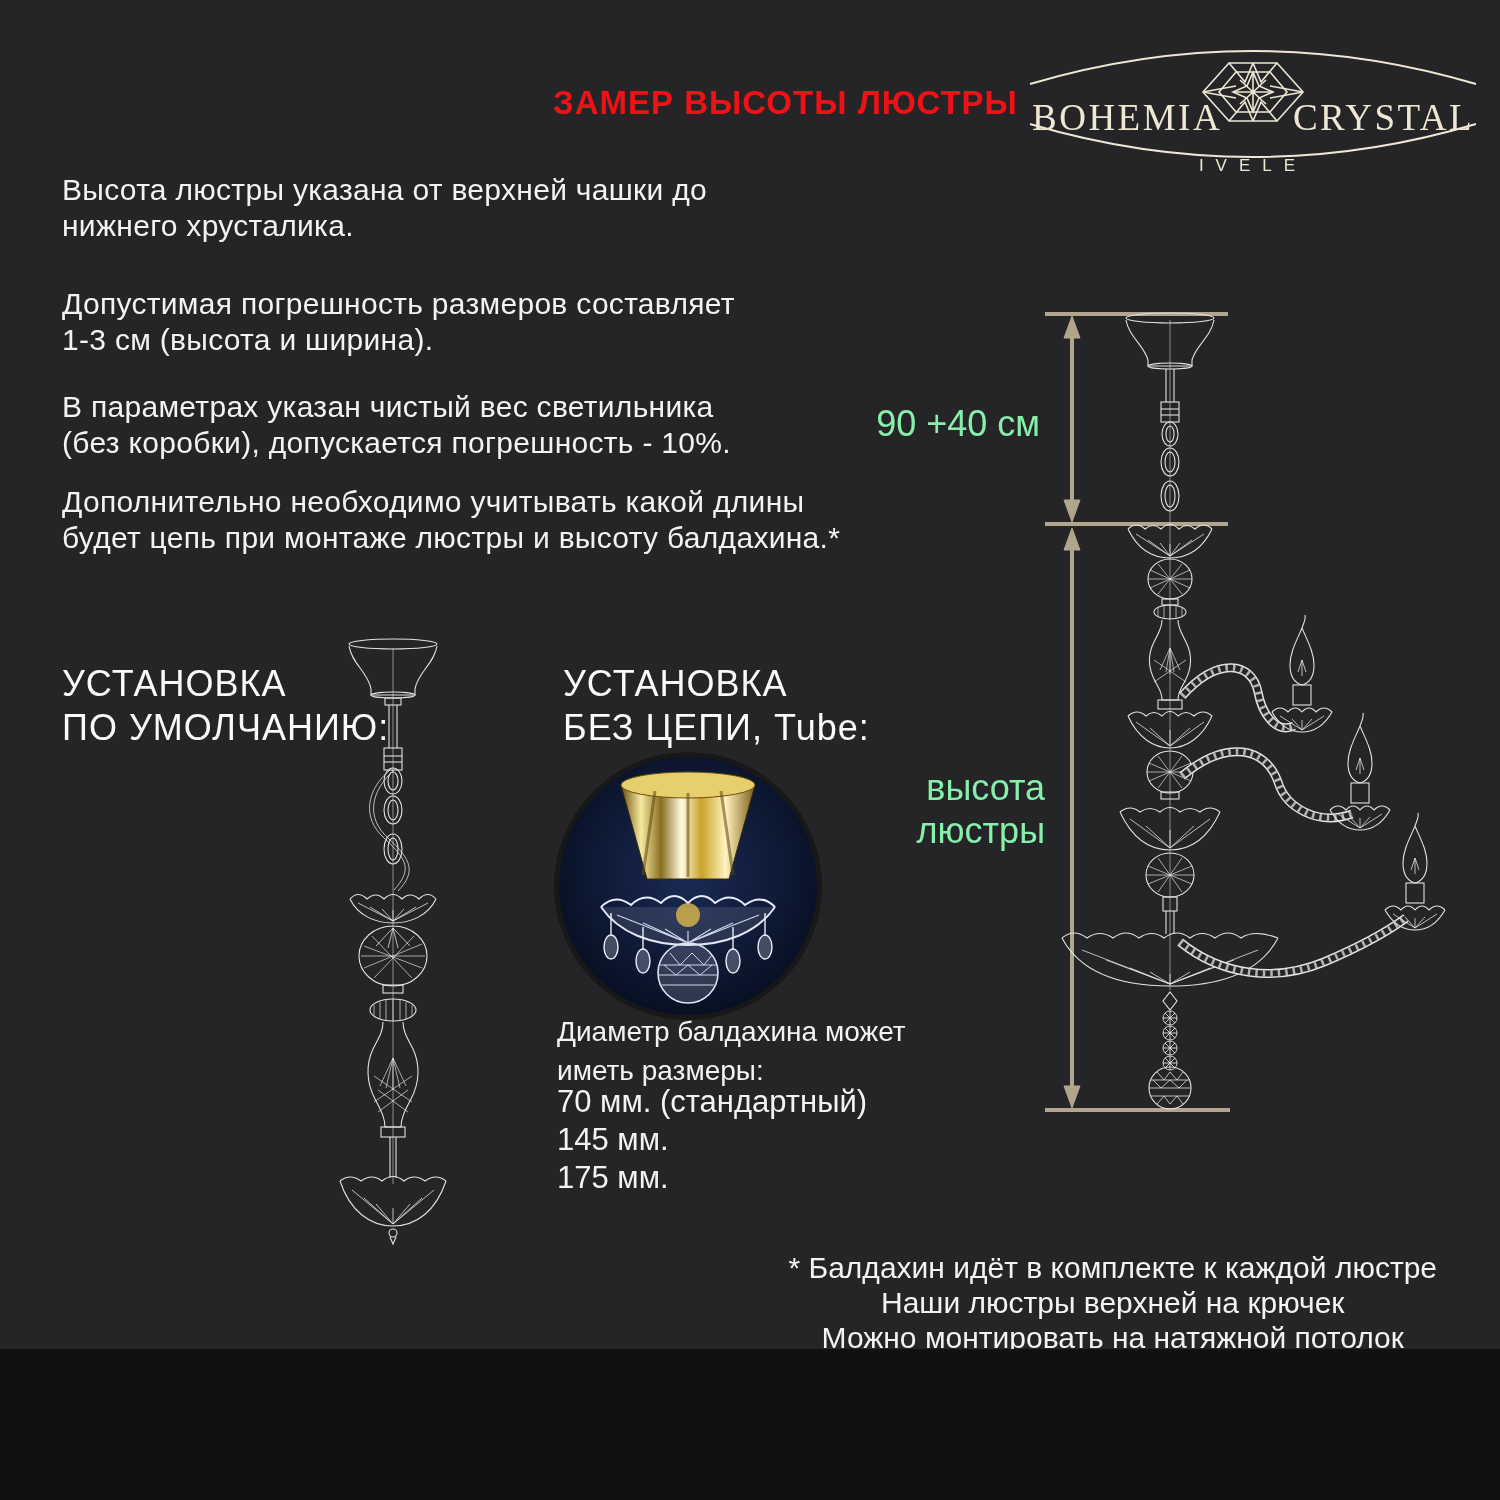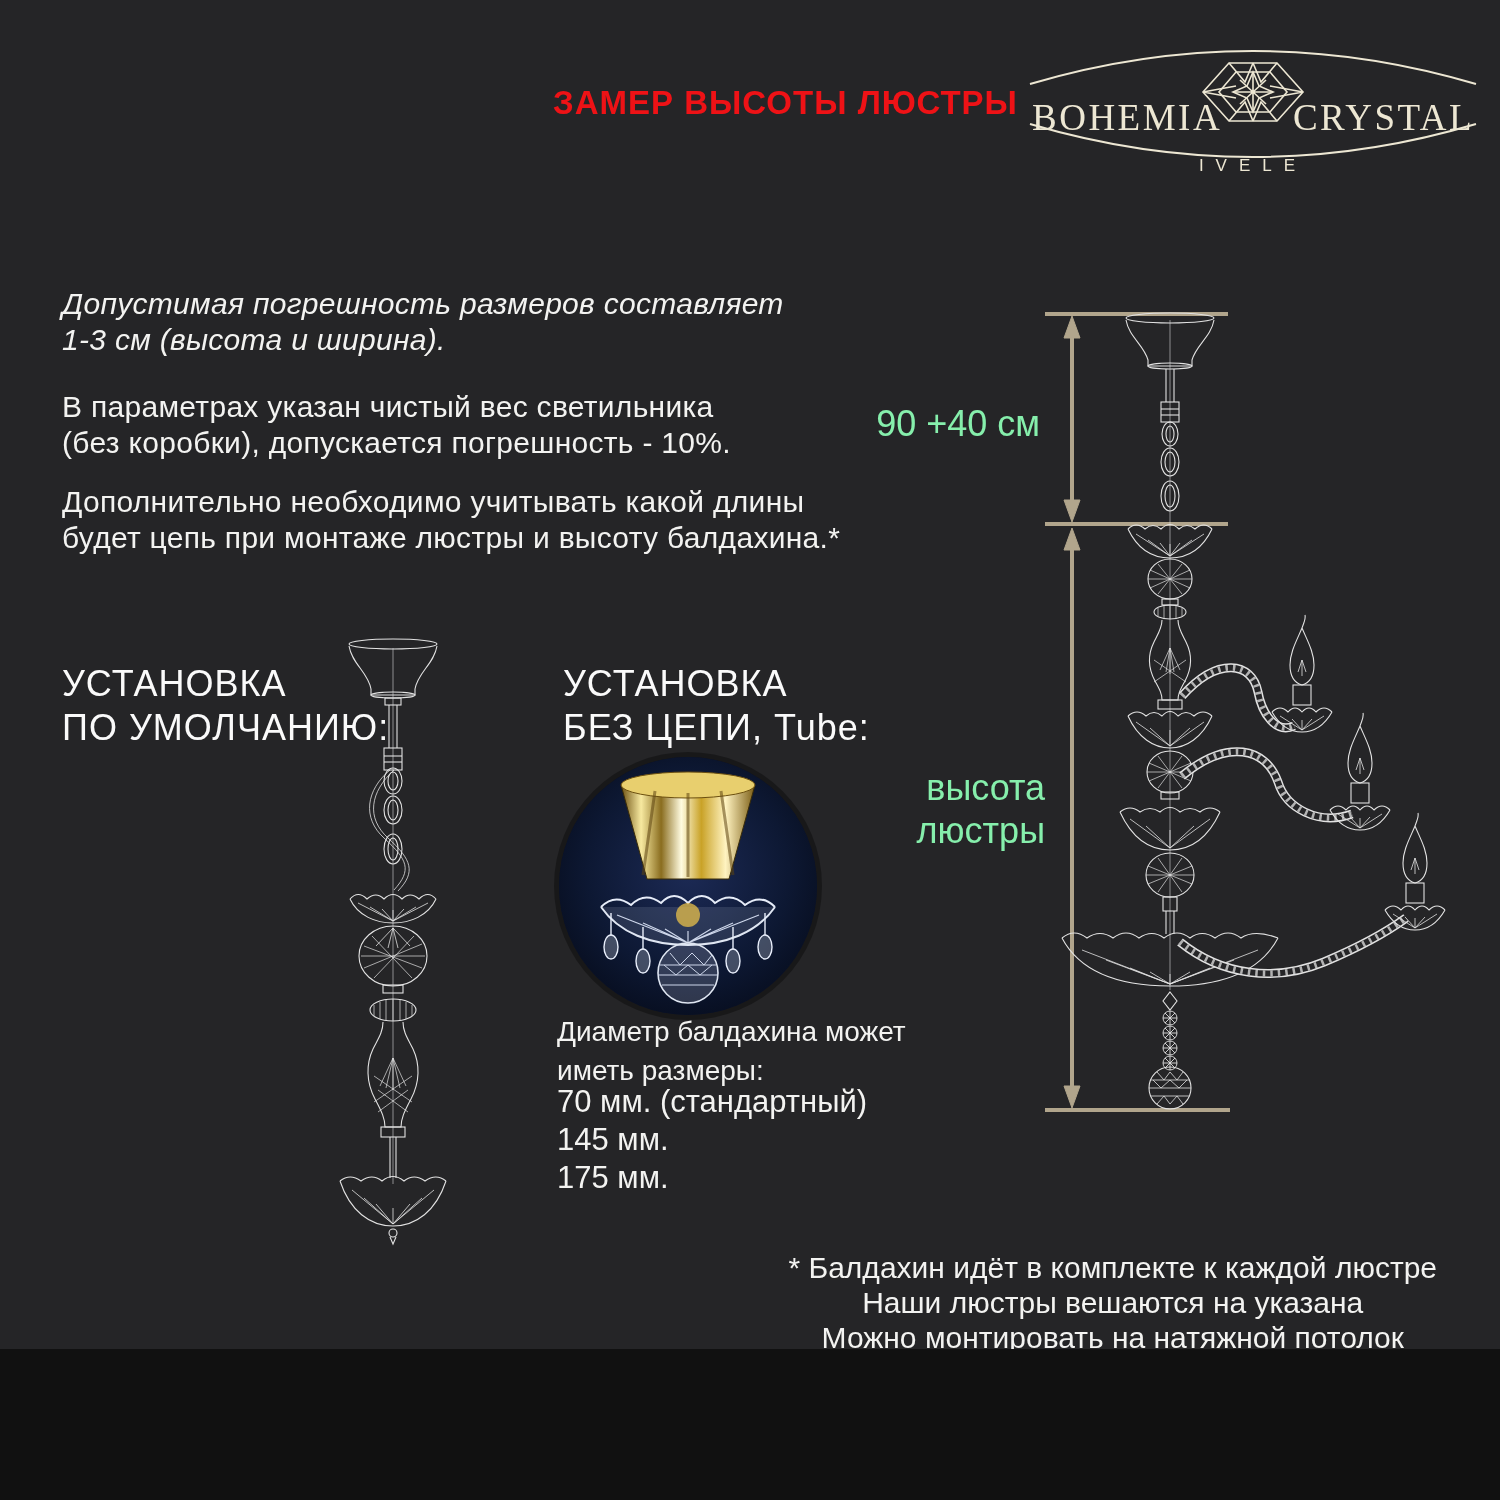--- a/index.html
+++ b/index.html
@@ -21,21 +21,21 @@
   .title{
     position:absolute;left:553px;top:84px;
     font-size:33px;font-weight:bold;letter-spacing:1px;
     color:var(--accent-red);
   }
   .para{
     position:absolute;left:62px;
     font-size:30px;line-height:36px;letter-spacing:.3px;
     color:var(--text);font-weight:400;
   }
-  .p1{top:172px;} .p2{top:286px;font-style:italic;} .p3{top:389px;} .p4{top:484px;}
+  .p1{top:172px;} .p2{top:286px;} .p3{top:389px;} .p4{top:484px;}
   .section-label{
     position:absolute;top:662px;
     font-size:36px;line-height:44px;letter-spacing:1px;
     color:#fafafa;font-weight:400;
   }
   .label-left{left:62px;}
   .label-mid{left:563px;}
   .logo{position:absolute;left:1022px;top:30px;}
   .left-drawing{position:absolute;left:328px;top:628px;}
   .right-drawing{position:absolute;left:1030px;top:300px;}
@@ -84,20 +84,22 @@
       <g stroke="var(--logo-cream)" stroke-width="1.6" fill="none" transform="translate(231,62)">
         <polygon points="-50,0 -24,-29 24,-29 50,0 24,29 -24,29"></polygon>
         <polygon points="-34,0 -17,-20 17,-20 34,0 17,20 -17,20"></polygon>
         <path d="M0,-29 L8,-10 L24,-29 M0,-29 L-8,-10 L-24,-29 M0,29 L8,10 L24,29 M0,29 L-8,10 L-24,29 M-50,0 L-17,6 M-50,0 L-17,-6 M50,0 L17,6 M50,0 L17,-6"></path>
         <path d="M0,-20 L6,-6 L20,0 L6,6 L0,20 L-6,6 L-20,0 L-6,-6 Z"></path>
         <path d="M0,-20 L0,20 M-20,0 L20,0 M-13,-12 L13,12 M13,-12 L-13,12"></path>
       </g>
     </svg>
   </div>
 
+  <div class="para p1 preline">Высота люстры указана от верхней чашки до
+нижнего хрусталика.</div>
   <div class="para p2 preline">Допустимая погрешность размеров составляет
 1-3 см (высота и ширина).</div>
   <div class="para p3 preline">В параметрах указан чистый вес светильника
 (без коробки), допускается погрешность - 10%.</div>
   <div class="para p4 preline">Дополнительно необходимо учитывать какой длины
 будет цепь при монтаже люстры и высоту балдахина.*</div>
 
   <div class="section-label label-left preline">УСТАНОВКА
 ПО УМОЛЧАНИЮ:</div>
   <div class="section-label label-mid preline">УСТАНОВКА
@@ -336,19 +338,19 @@
           <path d="M355,610 Q363,602 371,610 Q378,602 385,610 Q392,602 399,610 Q407,602 415,610"></path>
           <path d="M355,610 C363,624 373,630 385,630 C397,630 407,624 415,610"></path>
           <path d="M385,628 L363,614 M385,628 L375,617 M385,628 L385,618 M385,628 L395,617 M385,628 L407,614" stroke-width="0.8"></path>
         </g>
       </g>
     </svg>
   </div>
 
   <div class="footnotes">
     <span class="footnote-line">* Балдахин идёт в комплекте к каждой люстре</span>
-    <span class="footnote-line">Наши люстры вешаются на указана</span>
+    <span class="footnote-line">Наши люстры верхней на крючек</span>
     <span class="footnote-line">Можно монтировать на натяжной потолок</span>
   </div>
 
   <div class="bottom-rule"></div>
 
 </div>
 
 </body></html>

